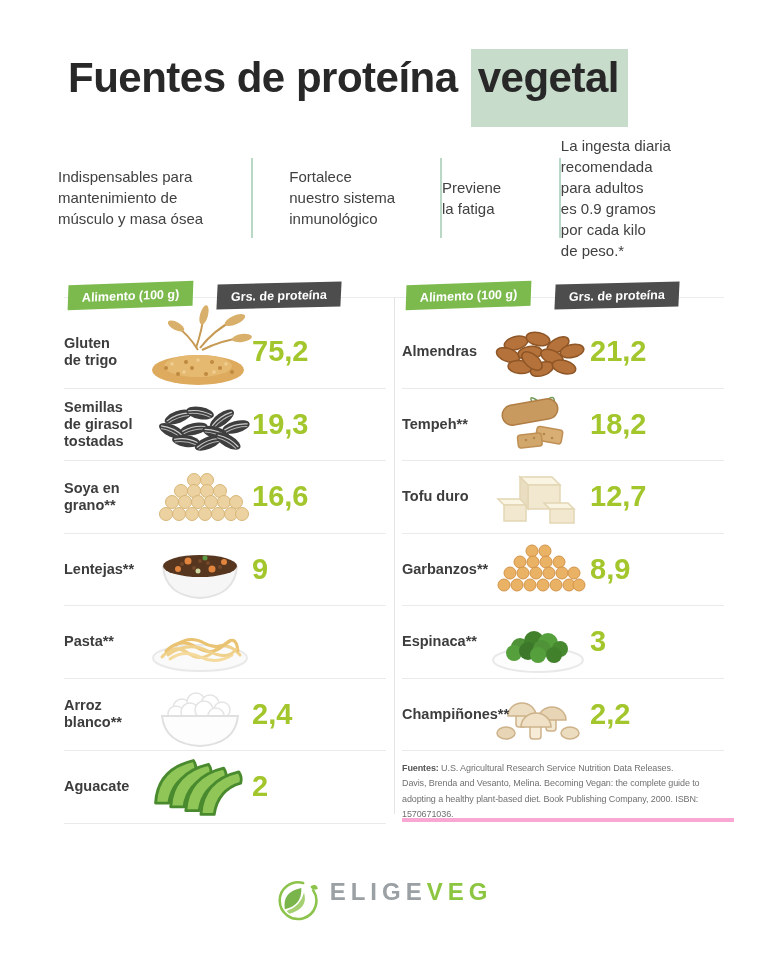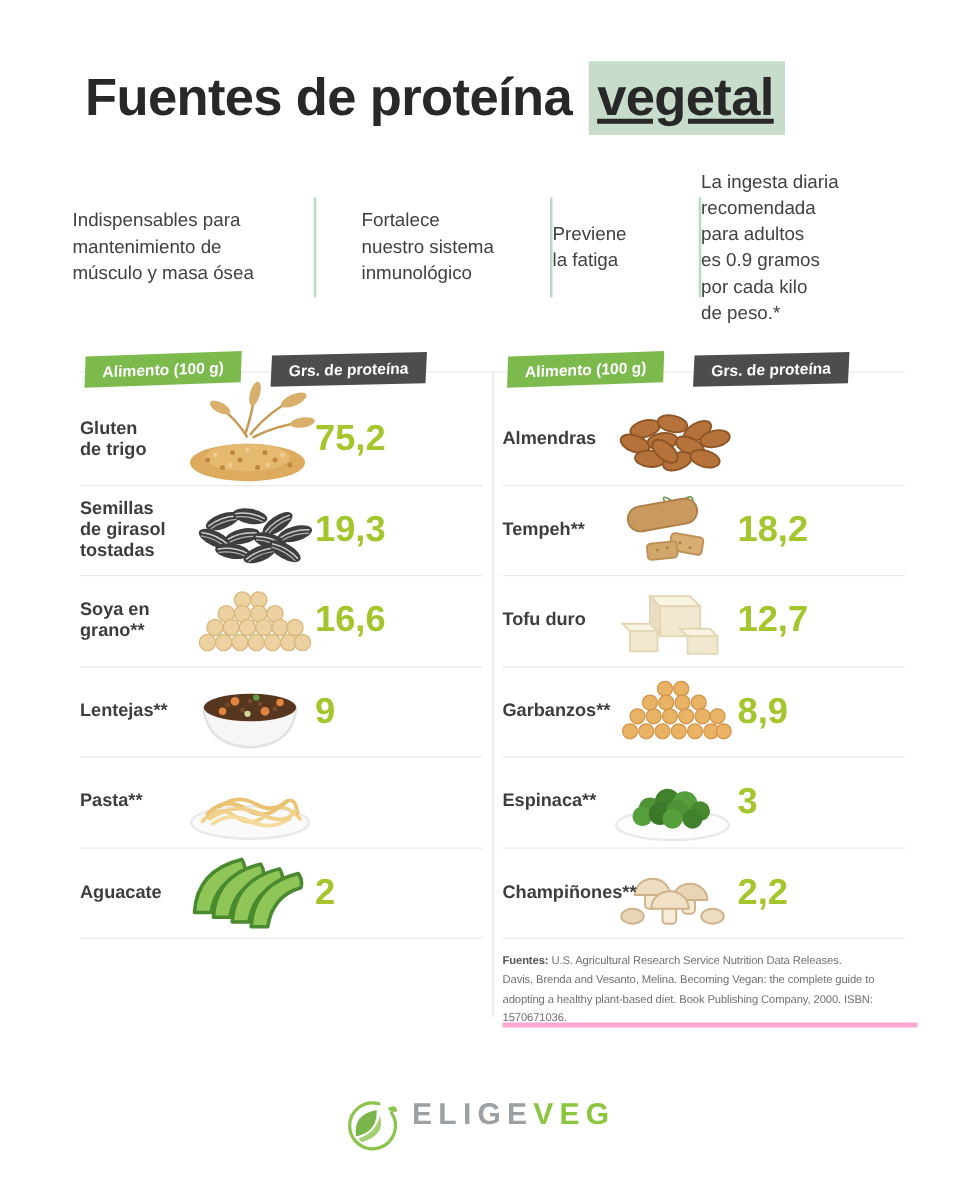--- a/index.html
+++ b/index.html
@@ -7,21 +7,21 @@
     position:relative;width:768px;height:957px;background:#ffffff;overflow:hidden;
     font-family:"Liberation Sans","DejaVu Sans",sans-serif;color:#3d3d3d;
   }
   
   .title{
     position:absolute;left:68px;top:52px;margin:0;
     font-size:42px;font-weight:700;letter-spacing:-0.5px;color:#282828;line-height:1.25;white-space:nowrap;
   }
   .title .hl{
     background:var(--title_highlight,#c7dccb);
-    padding:5px 9px 7px 7px;margin-left:2px;text-decoration:underline;
+    padding:5px 9px 26px 7px;margin-left:2px;
   }
   
   .benefits{
     position:absolute;left:58px;top:140px;width:665px;height:115px;
     display:flex;align-items:center;justify-content:space-between;
   }
   .benefit{
     white-space:pre-line;font-size:15px;line-height:1.4;color:#414141;font-weight:400;
   }
   .benefit.b1{width:205px;} .benefit.b2{width:160px;padding-left:36px;} .benefit.b3{width:124px;} .benefit.b4{width:172px;}
@@ -275,20 +275,40 @@
 <path d="M14 48 Q26 34 40 44 T66 42 T92 46" stroke="#f0d18b"></path>
 <path d="M18 42 Q32 28 48 38 T76 36 T90 42" stroke="#e9c272"></path>
 <path d="M22 50 Q36 40 52 48 T84 46" stroke="#f4da9c"></path>
 <path d="M28 36 Q42 26 56 34 T82 32" stroke="#e9c272"></path>
 <path d="M20 46 Q40 32 60 42 T88 40" stroke="#f0d18b"></path>
 </g>
               </svg>
             </div>
           </div>
           <div class="food-row">
+            <div class="food-name">Arroz
+blanco**</div>
+            <div class="food-image">
+              <svg viewBox="0 0 104 72" width="104" height="72">
+<g fill="#ffffff" stroke="#e4e4e4" stroke-width="1.5">
+<circle cx="34" cy="30" r="9"></circle>
+                  <circle cx="48" cy="24" r="9"></circle>
+                  <circle cx="62" cy="26" r="9"></circle>
+                  <circle cx="74" cy="32" r="8"></circle>
+                  <circle cx="28" cy="36" r="8"></circle>
+                  <circle cx="42" cy="34" r="9"></circle>
+                  <circle cx="56" cy="32" r="9"></circle>
+                  <circle cx="68" cy="38" r="8"></circle>
+</g>
+<path d="M14 38 Q17 66 52 68 Q87 66 90 38 Z" fill="#fdfdfd" stroke="#e0e0e0" stroke-width="2"></path>
+</svg>
+            </div>
+            <div class="food-value">2,4</div>
+          </div>
+          <div class="food-row">
             <div class="food-name">Aguacate</div>
             <div class="food-image">
               <svg viewBox="0 0 110 70" width="110" height="70">
 <path transform="translate(0 0)" d="M8 52 Q10 16 48 7 Q52 13 50 19 Q26 26 22 52 Z" fill="#8fc657" stroke="#4a8a2f" stroke-width="3" stroke-linejoin="round"></path>
                 <path transform="translate(16 4)" d="M8 52 Q10 16 48 7 Q52 13 50 19 Q26 26 22 52 Z" fill="#8fc657" stroke="#4a8a2f" stroke-width="3" stroke-linejoin="round"></path>
                 <path transform="translate(32 8)" d="M8 52 Q10 16 48 7 Q52 13 50 19 Q26 26 22 52 Z" fill="#8fc657" stroke="#4a8a2f" stroke-width="3" stroke-linejoin="round"></path>
                 <path transform="translate(48 12)" d="M8 52 Q10 16 48 7 Q52 13 50 19 Q26 26 22 52 Z" fill="#8fc657" stroke="#4a8a2f" stroke-width="3" stroke-linejoin="round"></path>
 </svg>
             </div>
             <div class="food-value">2</div>
@@ -314,20 +334,21 @@
                   <ellipse cx="44" cy="34" rx="12" ry="6.5" transform="rotate(-8 44 34)"></ellipse>
                   <ellipse cx="66" cy="38" rx="12" ry="6.5" transform="rotate(25 66 38)"></ellipse>
                   <ellipse cx="86" cy="32" rx="12" ry="6.5" transform="rotate(-12 86 32)"></ellipse>
                   <ellipse cx="34" cy="48" rx="12" ry="6.5" transform="rotate(5 34 48)"></ellipse>
                   <ellipse cx="56" cy="50" rx="12" ry="6.5" transform="rotate(-20 56 50)"></ellipse>
                   <ellipse cx="78" cy="48" rx="12" ry="6.5" transform="rotate(15 78 48)"></ellipse>
                   <ellipse cx="46" cy="42" rx="12" ry="6.5" transform="rotate(40 46 42)"></ellipse>
 </g>
               </svg>
             </div>
+            <div class="food-value">21,2</div>
           </div>
           <div class="food-row">
             <div class="food-name">Tempeh**</div>
             <div class="food-image">
               <svg viewBox="0 0 104 72" width="104" height="72">
 <path d="M58 14 q12 -10 10 2" stroke="#6d9b57" fill="none" stroke-width="1.5"></path>
 <path d="M52 13 q-12 -8 -4 4" stroke="#6d9b57" fill="none" stroke-width="1.5"></path>
 <rect x="16" y="14" width="56" height="20" rx="10" transform="rotate(-10 44 24)" fill="#c99a5f" stroke="#b07e45" stroke-width="1.5"></rect>
 <g transform="rotate(10 62 48)">
                   <rect x="50" y="40" width="26" height="14" rx="3" fill="#d8ae74" stroke="#bf9056" stroke-width="1.5"></rect>

